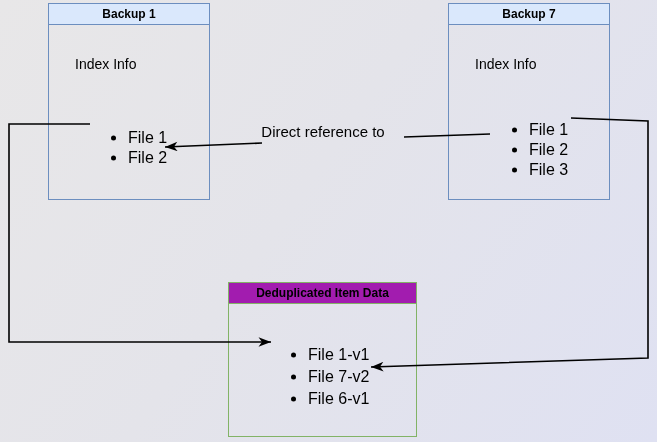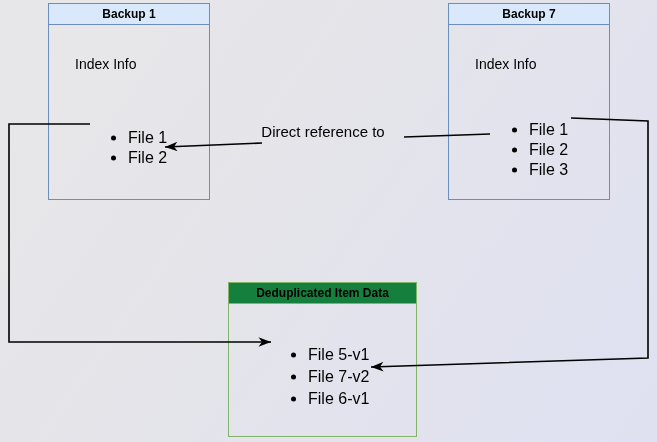--- a/index.html
+++ b/index.html
@@ -20,21 +20,21 @@
   .box.blue  { border-color: #6c8ebf; }
   .box.green { border-color: #82b366; }
   .box-header {
     height: 21px;
     display: flex; align-items: center; justify-content: center;
     font-weight: bold; font-size: 12px;
     box-sizing: border-box;
     border-bottom: 1px solid;
   }
   .blue  .box-header { background: #dae8fc; border-color: #6c8ebf; }
-  .green .box-header { background: #15803d; border-color: #82b366; }
+  .green .box-header { background: #a21caf; border-color: #82b366; }
   .box-body { position: relative; width: 100%; }
   .section-label {
     position: absolute;
     font-size: 14px;
     white-space: nowrap;
   }
   ul.file-list {
     list-style: none;
     margin: 12px; padding: 0;
     position: absolute;
@@ -102,21 +102,21 @@
     </ul>
   </div>
 </div>
 
 <div class="box green" style="left:228px; top:282px; width:189px; height:155px;">
   <div class="box-header">
     <span>Deduplicated Item Data</span>
   </div>
   <div class="box-body" style="height:132px;">
     <ul class="file-list lh22" style="left:40px; top:28px;">
-      <li>File 5-v1</li>
+      <li>File 1-v1</li>
       <li>File 7-v2</li>
       <li>File 6-v1</li>
     </ul>
   </div>
 </div>
 
 <div class="annotation">
   <span>Direct reference to</span>
 </div>
 

